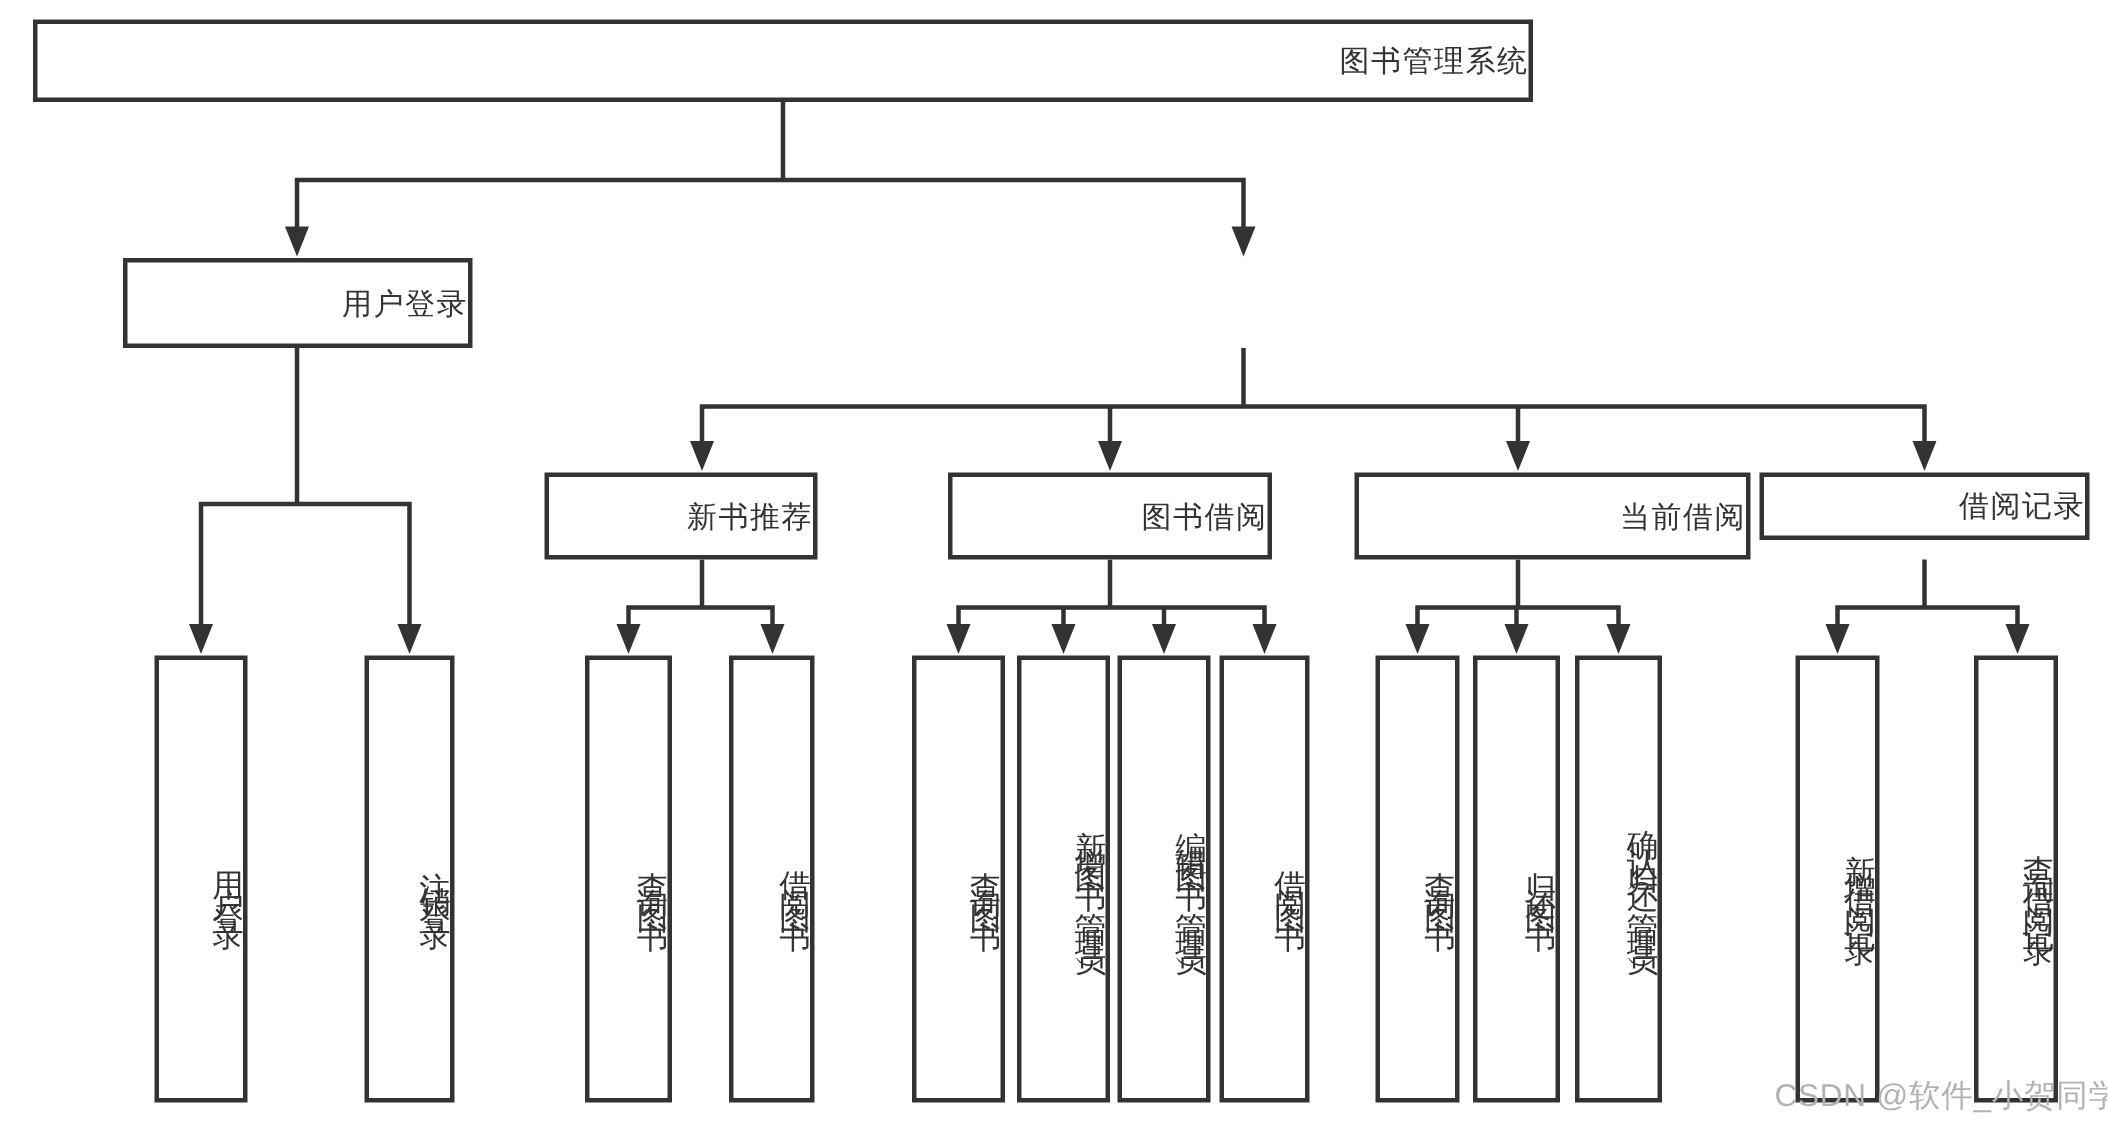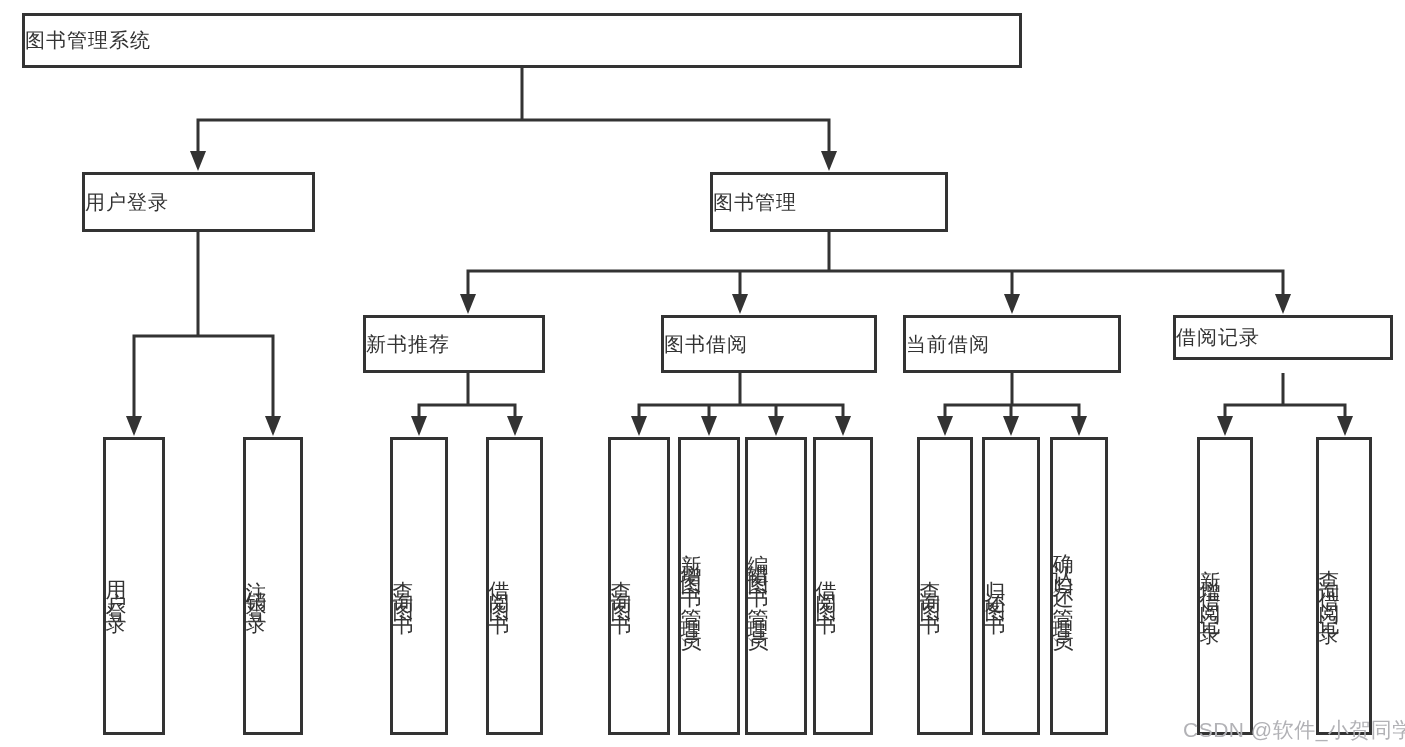--- a/index.html
+++ b/index.html
@@ -15,21 +15,21 @@
     z-index:1;
   }
   .node{
     position:absolute;
     box-sizing:border-box;
     border:3px solid #333333;
     background:#ffffff;
     color:#333333;
     display:flex;
     align-items:center;
-    justify-content:flex-start;
+    justify-content:flex-end;
     z-index:2;
   }
   .hnode{ font-size:20px; letter-spacing:1px; }
   .vnode .vtext{
     writing-mode:vertical-rl;
     text-orientation:mixed;
     font-size:21px;
     letter-spacing:11px;
     line-height:1;
     white-space:nowrap;
@@ -92,31 +92,28 @@
     </g>
   </svg>
 
   <div class="node hnode" style="left:22px;top:13px;width:1000px;height:55px;">
     <span>图书管理系统</span>
   </div>
 
   <div class="node hnode" style="left:82px;top:172px;width:233px;height:60px;">
     <span>用户登录</span>
   </div>
-  <div class="node hnode" style="left:710px;top:172px;width:238px;height:60px;">
-    <span>图书管理</span>
-  </div>
 
   <div class="node hnode" style="left:363px;top:315px;width:182px;height:58px;">
     <span>新书推荐</span>
   </div>
-  <div class="node hnode" style="left:632px;top:315px;width:216px;height:58px;margin-left:29px;">
+  <div class="node hnode" style="left:632px;top:315px;width:216px;height:58px;">
     <span>图书借阅</span>
   </div>
-  <div class="node hnode" style="left:903px;top:315px;width:218px;height:58px;">
+  <div class="node hnode" style="left:903px;top:315px;width:264px;height:58px;">
     <span>当前借阅</span>
   </div>
   <div class="node hnode" style="left:1173px;top:315px;width:220px;height:45px;">
     <span>借阅记录</span>
   </div>
 
   <div class="node vnode" style="left:103px;top:437px;width:62px;height:298px;">
     <span class="vtext">用户登录</span>
   </div>
   <div class="node vnode" style="left:243px;top:437px;width:60px;height:298px;">

